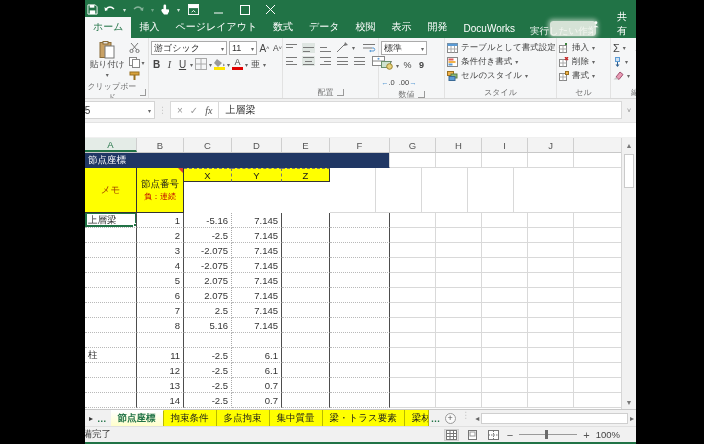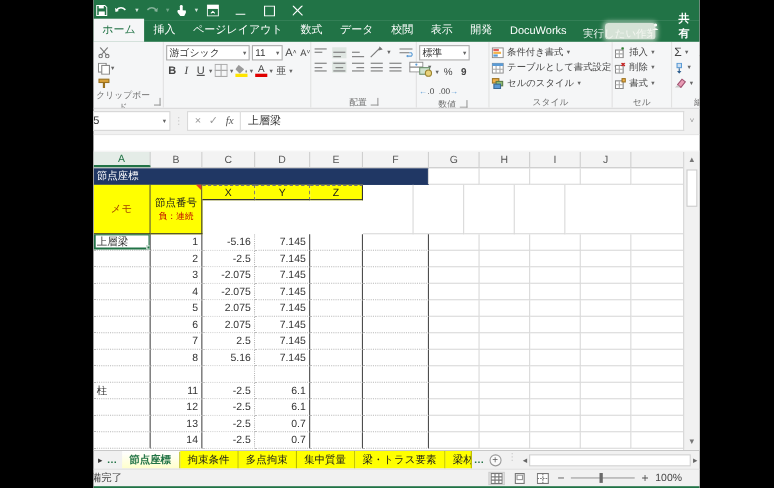--- a/index.html
+++ b/index.html
@@ -16,21 +16,21 @@
   .tb-btns{display:flex;align-items:center;gap:0;}
   .tb-btn{width:26px;height:19px;display:flex;align-items:center;justify-content:center;}
 
   
   .ribbontabs{height:19px;background:#217346;display:flex;align-items:flex-end;color:#fff;flex:0 0 auto;position:relative;}
   .rtab{font-size:10px;padding:3px 8px 4px;white-space:nowrap;}
   .rtab-file{background:#185c37;margin-left:-22px;padding-left:26px;}
   .rtab-active{background:#f5f6f7;color:#217346;}
   .tellme{display:flex;align-items:center;gap:3px;font-size:9.5px;color:#e8f1ec;margin-left:4px;white-space:nowrap;overflow:hidden;max-width:96px;}
   .redact{position:absolute;right:40px;top:2px;width:46px;height:15px;background:rgba(245,246,240,.85);border-radius:3px;box-shadow:0 0 4px 2px rgba(245,246,240,.55);}
-  .share{display:flex;align-items:center;gap:18px;font-size:10px;margin-left:auto;margin-right:6px;font-weight:bold;}
+  .share{display:flex;align-items:center;gap:18px;font-size:10px;margin-left:auto;margin-right:6px;}
 
   
   .ribbon{height:61px;background:#f5f6f7;border-bottom:1px solid #d8d8d8;display:flex;flex:0 0 auto;overflow:hidden;}
   .rgroup{display:flex;flex-direction:column;border-right:1px solid #e2e2e2;padding:1px 2px 0;flex:0 0 auto;}
   .rg-body{flex:1;display:flex;align-items:flex-start;}
   .rg-label{height:12px;font-size:8px;color:#717171;text-align:center;display:flex;align-items:center;justify-content:center;gap:3px;}
   .launcher{width:7px;height:7px;border-right:1px solid #9a9a9a;border-bottom:1px solid #9a9a9a;position:relative;}
   .bigbtn{display:flex;flex-direction:column;align-items:center;font-size:8.5px;color:#444;padding:2px 3px;}
   .smallcol{display:flex;flex-direction:column;gap:2px;margin-left:2px;margin-top:3px;}
   .sbtn{display:flex;align-items:center;gap:1px;height:12px;}
@@ -194,20 +194,29 @@
             <path d="M0.5 10 q4 -5 8 0 z" fill="#fff"></path>
           </svg>
         <span>共有</span>
       </span>
     </div>
 
     <div class="ribbon">
 
       <div class="rgroup" style="width:64px">
         <div class="rg-body">
+          <div class="bigbtn">
+            <svg width="16" height="18" viewBox="0 0 16 18">
+                <rect x="1" y="1.5" width="11" height="15" fill="#c8a165" stroke="#8a6d3b"></rect>
+                <rect x="4" y="0.5" width="5" height="2.5" fill="#e7e7e7" stroke="#8a6d3b"></rect>
+                <rect x="6" y="5" width="9" height="12" fill="#fff" stroke="#777"></rect>
+              </svg>
+            <span>貼り付け</span>
+            <span class="dd">▾</span>
+          </div>
           <div class="smallcol">
             <span class="sbtn">
               <svg width="11" height="10" viewBox="0 0 11 10">
                   <line x1="2" y1="0" x2="8" y2="7" stroke="#777"></line>
                   <line x1="9" y1="0" x2="3" y2="7" stroke="#777"></line>
                   <circle cx="2.5" cy="8" r="1.6" fill="none" stroke="#777"></circle>
                   <circle cx="8.5" cy="8" r="1.6" fill="none" stroke="#777"></circle>
                 </svg>
             </span>
             <span class="sbtn">
@@ -388,36 +397,36 @@
             <span class="launcher"></span>
         </div>
       </div>
 
       <div class="rgroup" style="width:112px">
         <div class="rg-body">
           <div class="stack">
             <span class="stackbtn">
               <svg width="11" height="10" viewBox="0 0 11 10">
                   <rect x="0.5" y="0.5" width="10" height="9" fill="#fff" stroke="#888"></rect>
-                  <rect x="1.5" y="1.5" width="5" height="2" fill="#e05c5c"></rect>
-                  <rect x="1.5" y="4" width="7" height="2" fill="#f2b24a"></rect>
-                  <rect x="1.5" y="6.5" width="4" height="2" fill="#5b9bd5"></rect>
-                </svg>
-              <span>条件付き書式</span>
-                <span class="dd">▾</span>
-            </span>
-            <span class="stackbtn">
-              <svg width="11" height="10" viewBox="0 0 11 10">
-                  <rect x="0.5" y="0.5" width="10" height="9" fill="#fff" stroke="#888"></rect>
                   <rect x="0.5" y="0.5" width="10" height="2.5" fill="#5b9bd5"></rect>
                   <line x1="4" y1="3" x2="4" y2="9.5" stroke="#aaa"></line>
                   <line x1="7.5" y1="3" x2="7.5" y2="9.5" stroke="#aaa"></line>
                   <line x1="0.5" y1="6" x2="10.5" y2="6" stroke="#aaa"></line>
                 </svg>
               <span>テーブルとして書式設定</span>
+                <span class="dd">▾</span>
+            </span>
+            <span class="stackbtn">
+              <svg width="11" height="10" viewBox="0 0 11 10">
+                  <rect x="0.5" y="0.5" width="10" height="9" fill="#fff" stroke="#888"></rect>
+                  <rect x="1.5" y="1.5" width="5" height="2" fill="#e05c5c"></rect>
+                  <rect x="1.5" y="4" width="7" height="2" fill="#f2b24a"></rect>
+                  <rect x="1.5" y="6.5" width="4" height="2" fill="#5b9bd5"></rect>
+                </svg>
+              <span>条件付き書式</span>
                 <span class="dd">▾</span>
             </span>
             <span class="stackbtn">
               <svg width="11" height="10" viewBox="0 0 11 10">
                   <rect x="0.5" y="0.5" width="6" height="4" fill="#f2b24a" stroke="#9a7120"></rect>
                   <rect x="4" y="3" width="6" height="4" fill="#8fbc74" stroke="#5a7a46"></rect>
                   <rect x="2" y="5.5" width="6" height="4" fill="#5b9bd5" stroke="#3a6a96"></rect>
                 </svg>
               <span>セルのスタイル</span>
                 <span class="dd">▾</span>

